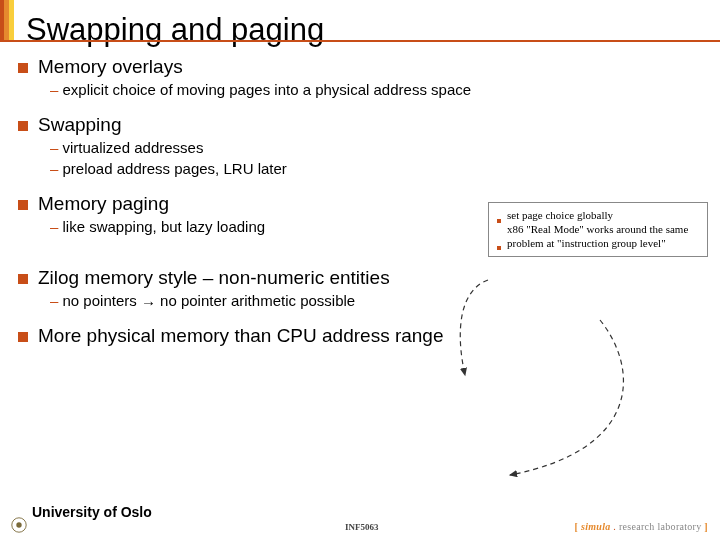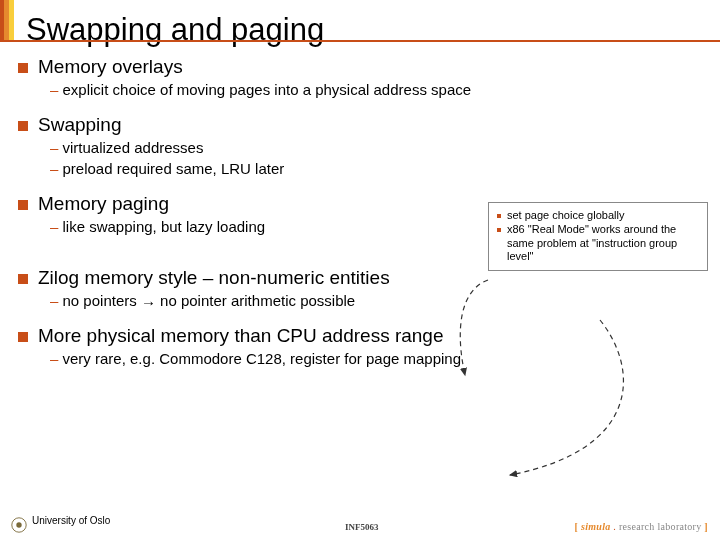--- a/index.html
+++ b/index.html
@@ -85,40 +85,41 @@
     line-height: 1.25;
     background: #fff;
   }
   .nb1 {
     top: 202px;
     left: 488px;
     width: 220px;
   }
   .notebox .nbline {
     display: flex;
-    align-items: flex-start;
+    align-items: flex-end;
+    font-family: Liberation Serif, serif;
   }
   .notebox .nbull {
     width: 4px; height: 4px; background: #C84E18;
     margin: 5px 6px 0 2px;
     flex-shrink: 0;
   }
   .footer {
     position: absolute;
     bottom: 6px;
     left: 0;
     width: 720px;
     height: 20px;
   }
   .footer .uio {
     position: absolute;
     left: 32px;
-    bottom: 8px;
-    font-size: 10px;
-    font-weight: normal;
+    bottom: 14px;
+    font-size: 14px;
+    font-weight: bold;
     color: #000;
   }
   .footer .uio-logo {
     position: absolute;
     left: 10px;
     bottom: 0;
     width: 18px;
     height: 18px;
   }
   .footer .course {
@@ -167,21 +168,21 @@
     </div>
     <div class="sub"><span class="dash">explicit choice of moving pages into a physical address space</span></div>
   </div>
 
   <div class="section">
     <div class="sec-head">
       <div class="bullet"></div>
       <span>Swapping</span>
     </div>
     <div class="sub"><span class="dash">virtualized addresses</span></div>
-    <div class="sub"><span class="dash">preload required same, LRU later</span></div>
+    <div class="sub"><span class="dash">preload address pages, LRU later</span></div>
   </div>
 
   <div class="section">
     <div class="sec-head">
       <div class="bullet"></div>
       <span>Memory paging</span>
     </div>
     <div class="sub"><span class="dash">like swapping, but lazy loading</span></div>
   </div>
 
@@ -191,21 +192,20 @@
       <span>Zilog memory style – non-numeric entities</span>
     </div>
     <div class="sub"><span class="dash">no pointers → no pointer arithmetic possible</span></div>
   </div>
 
   <div class="section">
     <div class="sec-head">
       <div class="bullet"></div>
       <span>More physical memory than CPU address range</span>
     </div>
-    <div class="sub"><span class="dash">very rare, e.g. Commodore C128, register for page mapping</span></div>
   </div>
 
 </div>
 
 <div class="notebox nb1">
   <div class="nbline">
       <div class="nbull"></div>
       <span>set page choice globally</span>
     </div>
   <div class="nbline">

